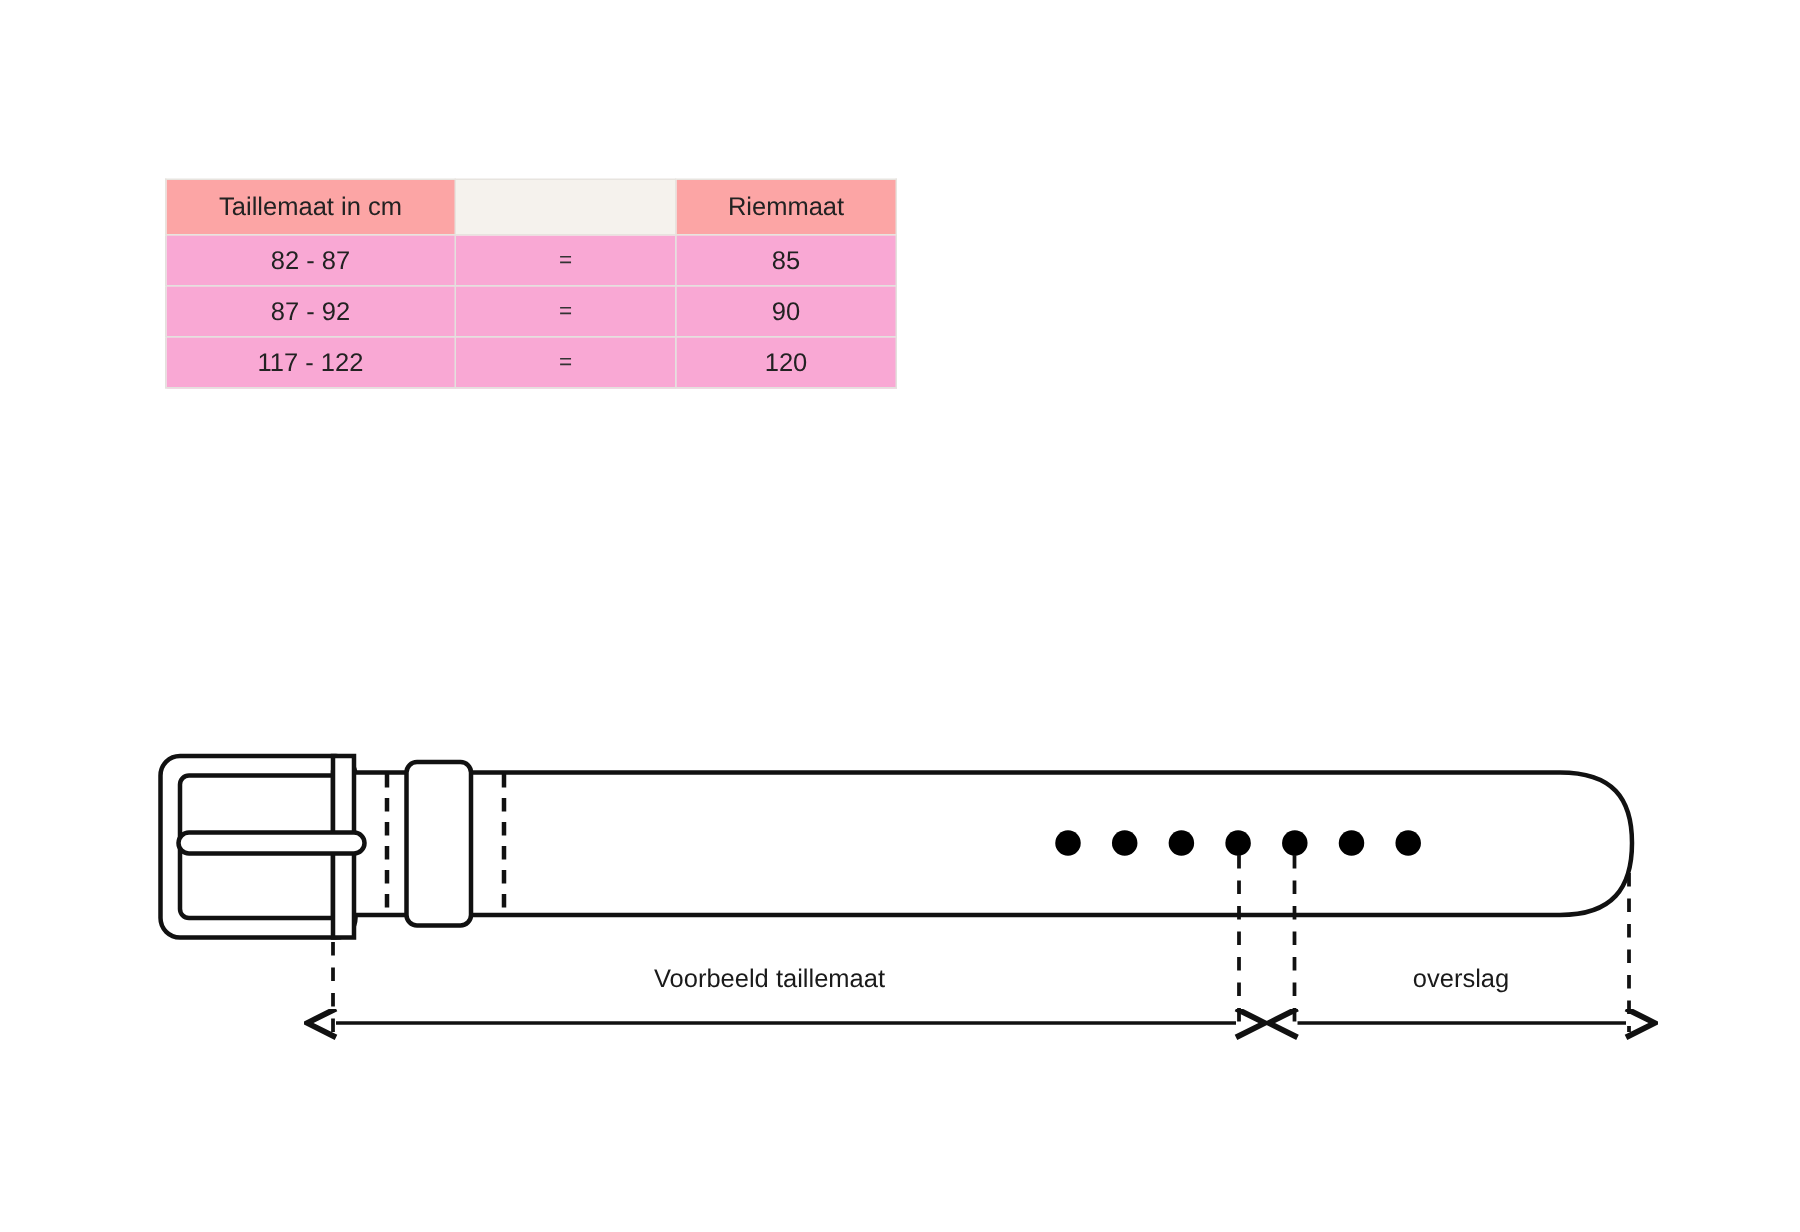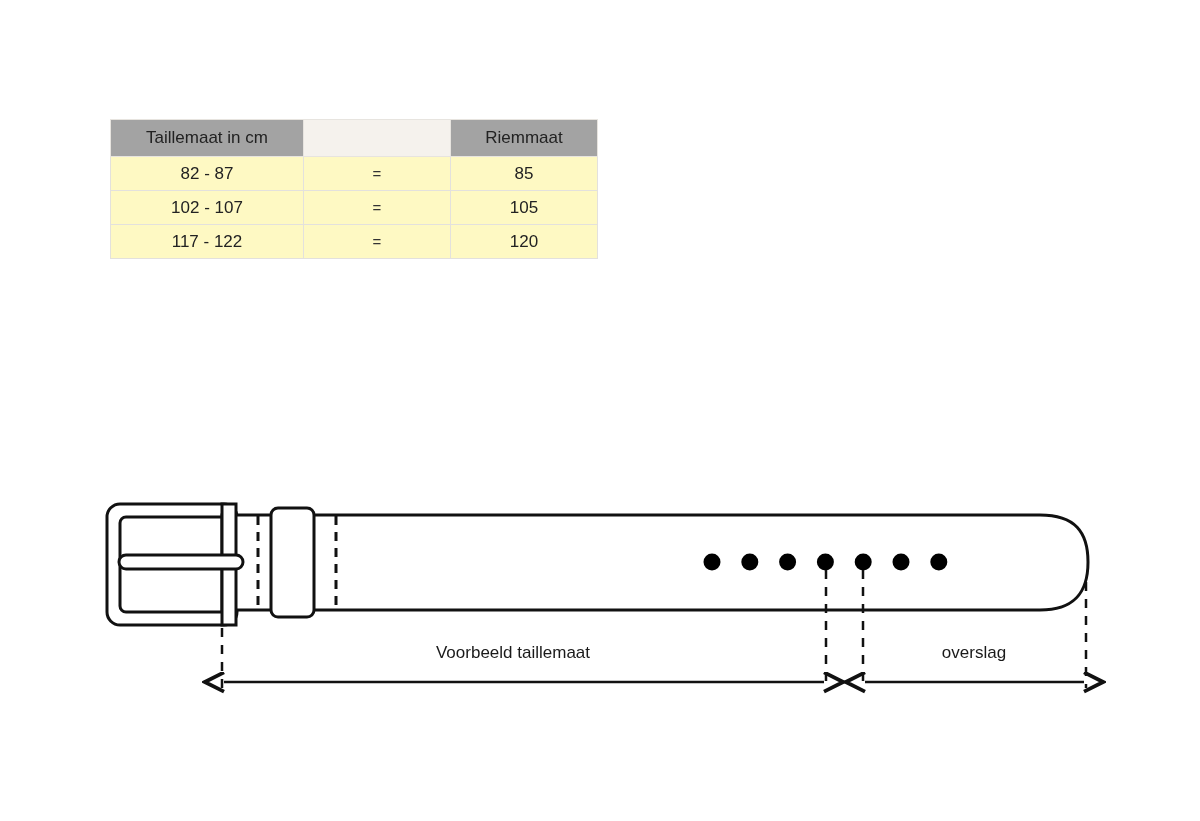--- a/index.html
+++ b/index.html
@@ -36,24 +36,24 @@
   table.size-table th,
   table.size-table td {
     border: 1px solid #e3e1dd;
     text-align: center;
     font-size: 17px;
     font-weight: 400;
     color: #222222;
     padding: 0;
     height: 33px;
     line-height: 33px;
-    background: #fef9c3;
+    background: #f9a8d4;
   }
   table.size-table thead th {
-    background: #a3a3a3;
+    background: #fca5a5;
     height: 36px;
     line-height: 36px;
     font-weight: 400;
     border-color: #e7e4df;
   }
   table.size-table td.eq-cell {
     font-size: 15px;
     color: #333333;
   }
   table.size-table th.blank-head {
@@ -94,23 +94,23 @@
         <th>Riemmaat</th>
       </tr>
     </thead>
     <tbody id="table-body">
         <tr>
           <td>82 - 87</td>
           <td class="eq-cell">=</td>
           <td>85</td>
         </tr>
         <tr>
-          <td>102 - 107</td>
+          <td>87 - 92</td>
           <td class="eq-cell">=</td>
-          <td>105</td>
+          <td>90</td>
         </tr>
         <tr>
           <td>117 - 122</td>
           <td class="eq-cell">=</td>
           <td>120</td>
         </tr>
       </tbody>
   </table>
 </div>
 

